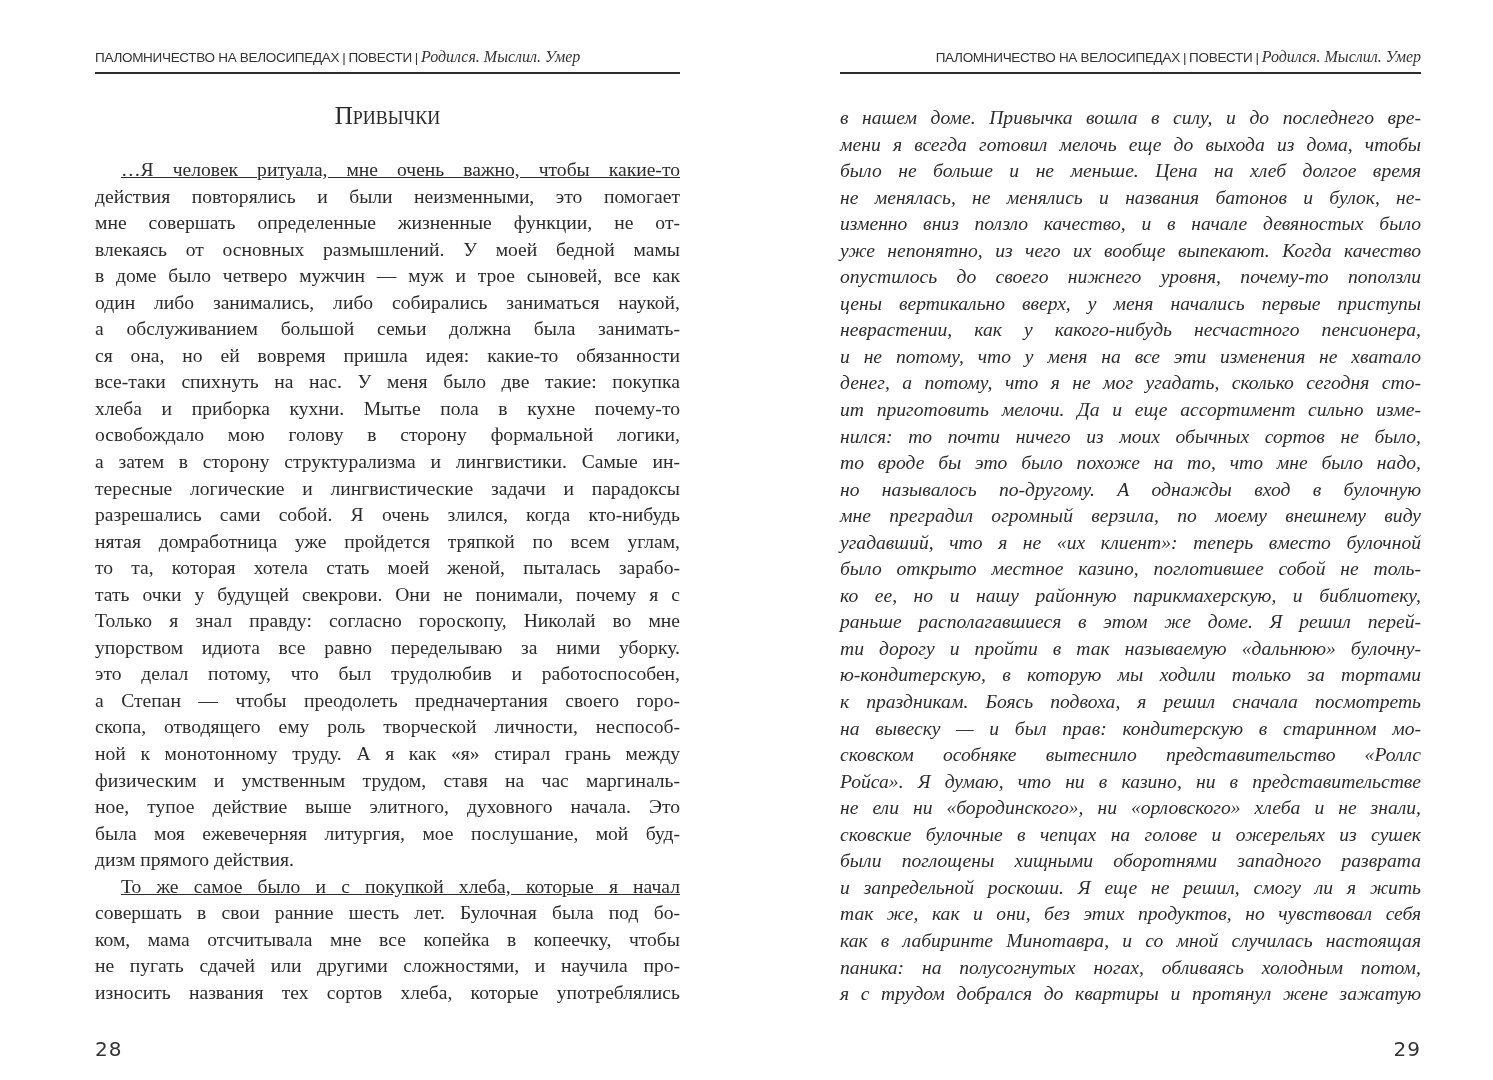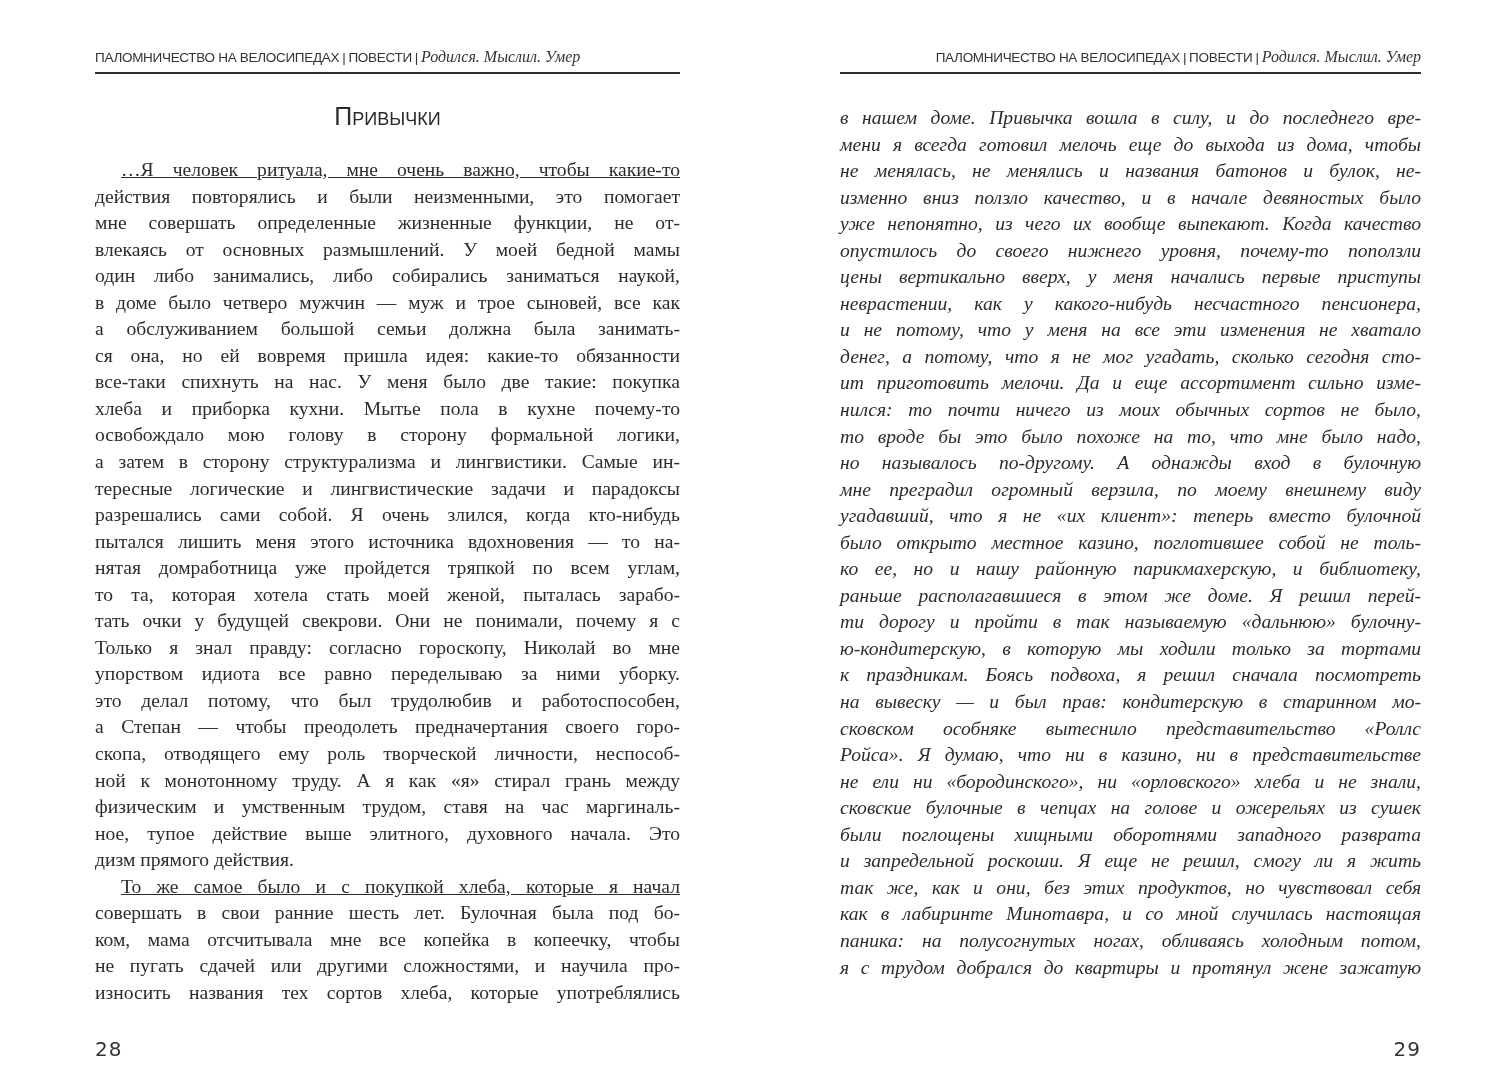--- a/index.html
+++ b/index.html
@@ -19,21 +19,21 @@
   .running-head .ital { font-family:"Liberation Serif", serif; font-style:italic; font-size:16px; letter-spacing:0; }
   .left .running-head { left:95px; }
   .right .running-head { right:72px; }
   .rule {
     position:absolute; top:60px; height:2px; background:#2e2e2e;
   }
   .left .rule { left:95px; width:585px; }
   .right .rule { left:94px; width:581px; }
   .chapter-title {
     position:absolute; top:90px; left:95px; width:585px; text-align:center;
-    font-family:Liberation Sans, sans-serif; font-size:25px; font-variant:small-caps; color:#2a2a2a;
+    font-family:Liberation Serif, serif; font-size:25px; font-variant:small-caps; color:#2a2a2a;
   }
   .body-text {
     position:absolute;
     font-family:"Liberation Serif", serif; font-size:19.6px; line-height:26.55px;
     color:#2c2c2c; text-align:justify;
   }
   .left .body-text { left:95px; width:585px; top:145px; }
   .right .body-text { left:94px; width:581px; top:93px;font-style:italic; }
   .line { display:block; white-space:nowrap; text-align-last:justify; text-align:justify; height:26.55px; }
   .line.indent { padding-left:26px;text-decoration:underline; }
@@ -52,60 +52,61 @@
   <div class="running-head">
     <span>ПАЛОМНИЧЕСТВО НА ВЕЛОСИПЕДАХ</span><span class="sep">|</span><span>ПОВЕСТИ</span><span class="sep">|</span><span class="ital">Родился. Мыслил. Умер</span>
   </div>
   <div class="rule"></div>
   <div class="chapter-title">Привычки</div>
   <div class="body-text" id="left-body">
       <span class="line indent">…Я человек ритуала, мне очень важно, чтобы какие-то</span>
       <span class="line">действия повторялись и были неизменными, это помогает</span>
       <span class="line">мне совершать определенные жизненные функции, не от-</span>
       <span class="line">влекаясь от основных размышлений. У моей бедной мамы</span>
+      <span class="line">в доме было четверо мужчин — муж и трое сыновей, все как</span>
       <span class="line">один либо занимались, либо собирались заниматься наукой,</span>
-      <span class="line">в доме было четверо мужчин — муж и трое сыновей, все как</span>
       <span class="line">а обслуживанием большой семьи должна была занимать-</span>
       <span class="line">ся она, но ей вовремя пришла идея: какие-то обязанности</span>
       <span class="line">все-таки спихнуть на нас. У меня было две такие: покупка</span>
       <span class="line">хлеба и приборка кухни. Мытье пола в кухне почему-то</span>
       <span class="line">освобождало мою голову в сторону формальной логики,</span>
       <span class="line">а затем в сторону структурализма и лингвистики. Самые ин-</span>
       <span class="line">тересные логические и лингвистические задачи и парадоксы</span>
       <span class="line">разрешались сами собой. Я очень злился, когда кто-нибудь</span>
-      <span class="line">пытался лишить меня этого источника вдохновения — то на-</span>
       <span class="line">нятая домработница уже пройдется тряпкой по всем углам,</span>
       <span class="line">то та, которая хотела стать моей женой, пыталась зарабо-</span>
       <span class="line">тать очки у будущей свекрови. Они не понимали, почему я с</span>
       <span class="line">Только я знал правду: согласно гороскопу, Николай во мне</span>
       <span class="line">упорством идиота все равно переделываю за ними уборку.</span>
       <span class="line">это делал потому, что был трудолюбив и работоспособен,</span>
       <span class="line">а Степан — чтобы преодолеть предначертания своего горо-</span>
       <span class="line">скопа, отводящего ему роль творческой личности, неспособ-</span>
       <span class="line">ной к монотонному труду. А я как «я» стирал грань между</span>
       <span class="line">физическим и умственным трудом, ставя на час маргиналь-</span>
       <span class="line">ное, тупое действие выше элитного, духовного начала. Это</span>
+      <span class="line">была моя ежевечерняя литургия, мое послушание, мой буд-</span>
       <span class="line last">дизм прямого действия.</span>
       <span class="line indent">То же самое было и с покупкой хлеба, которые я начал</span>
       <span class="line">совершать в свои ранние шесть лет. Булочная была под бо-</span>
       <span class="line">ком, мама отсчитывала мне все копейка в копеечку, чтобы</span>
       <span class="line">не пугать сдачей или другими сложностями, и научила про-</span>
       <span class="line">износить названия тех сортов хлеба, которые употреблялись</span>
     </div>
   <div class="page-number">28</div>
 </div>
 
 <div class="page right">
   <div class="running-head">
     <span>ПАЛОМНИЧЕСТВО НА ВЕЛОСИПЕДАХ</span><span class="sep">|</span><span>ПОВЕСТИ</span><span class="sep">|</span><span class="ital">Родился. Мыслил. Умер</span>
   </div>
   <div class="rule"></div>
   <div class="body-text" id="right-body">
       <span class="line">в нашем доме. Привычка вошла в силу, и до последнего вре-</span>
       <span class="line">мени я всегда готовил мелочь еще до выхода из дома, чтобы</span>
+      <span class="line">было не больше и не меньше. Цена на хлеб долгое время</span>
       <span class="line">не менялась, не менялись и названия батонов и булок, не-</span>
       <span class="line">изменно вниз ползло качество, и в начале девяностых было</span>
       <span class="line">уже непонятно, из чего их вообще выпекают. Когда качество</span>
       <span class="line">опустилось до своего нижнего уровня, почему-то поползли</span>
       <span class="line">цены вертикально вверх, у меня начались первые приступы</span>
       <span class="line">неврастении, как у какого-нибудь несчастного пенсионера,</span>
       <span class="line">и не потому, что у меня на все эти изменения не хватало</span>
       <span class="line">денег, а потому, что я не мог угадать, сколько сегодня сто-</span>
       <span class="line">ит приготовить мелочи. Да и еще ассортимент сильно изме-</span>
       <span class="line">нился: то почти ничего из моих обычных сортов не было,</span>

